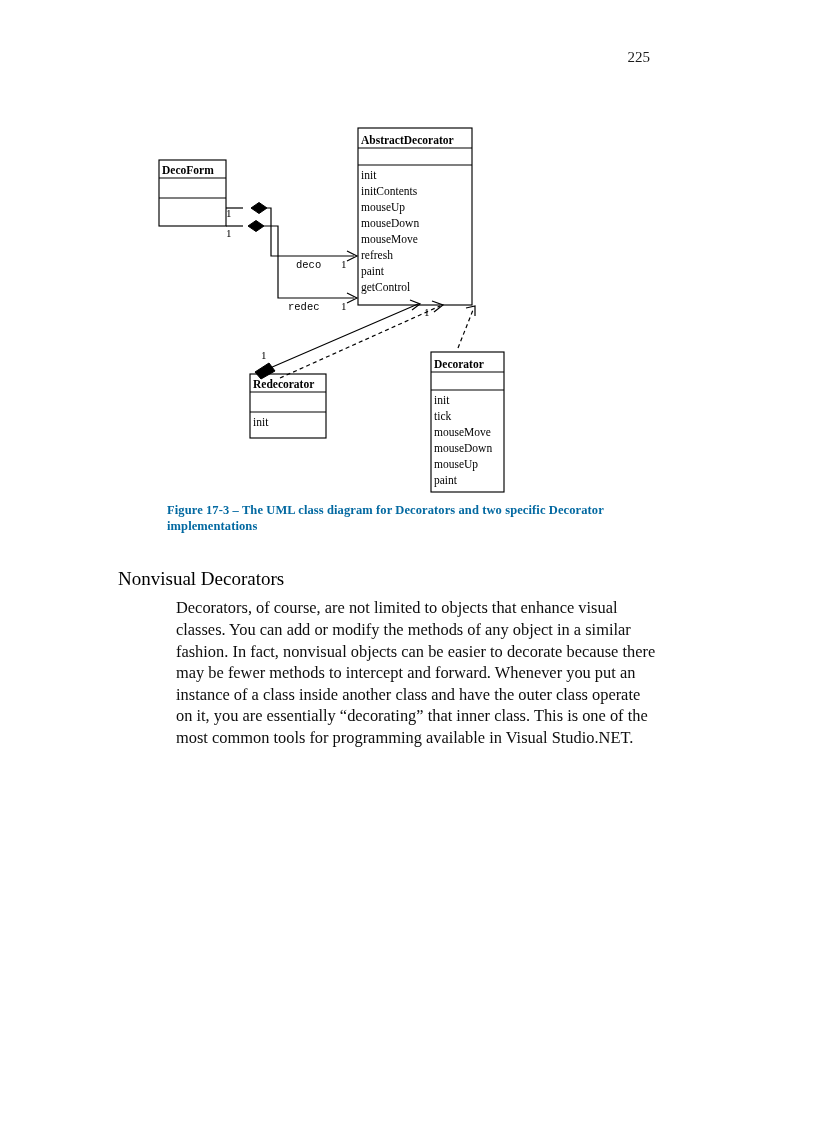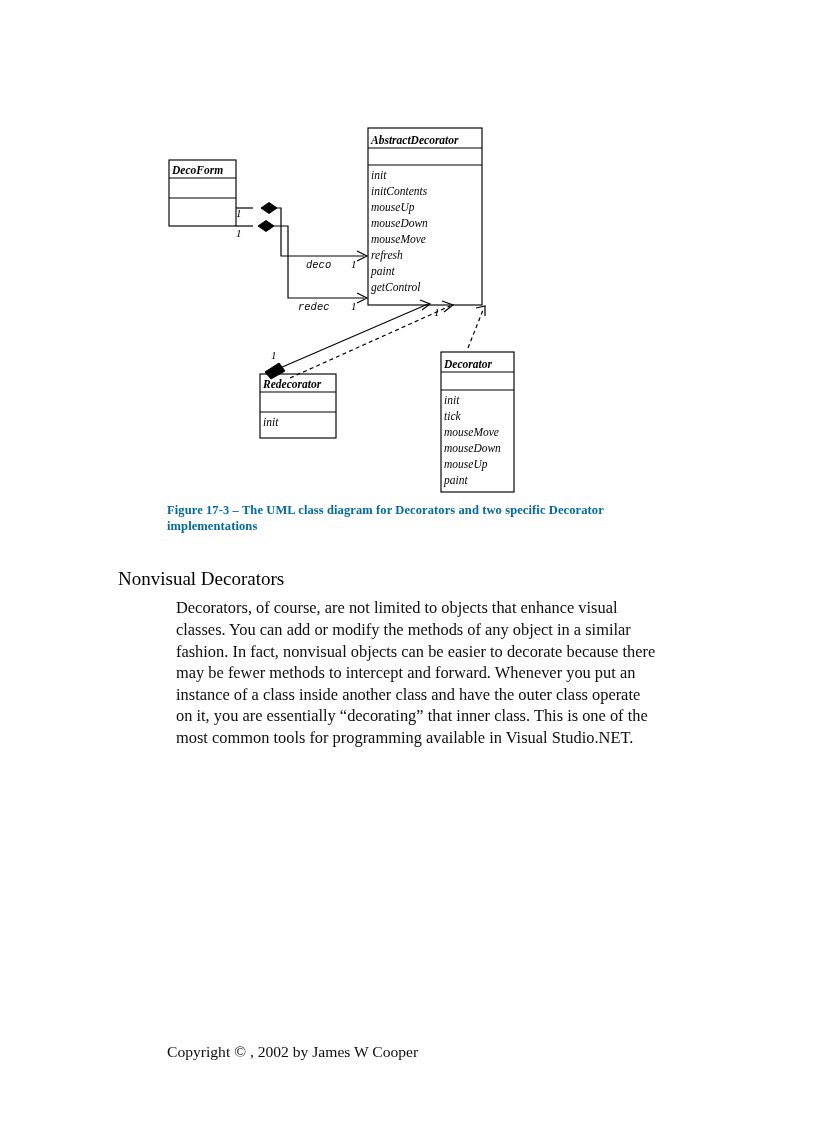--- a/index.html
+++ b/index.html
@@ -26,25 +26,24 @@
     text-align: right;
     font-family: "Liberation Serif", serif;
     font-size: 15px;
     line-height: 18px;
     color: #1b1b1b;
   }
 
   
   .figure {
     position: absolute;
-    left: 158px;
+    left: 148px;
     top: 120px;
     width: 380px;
     height: 390px;
-    font-style: italic;
   }
   .figure svg {
     display: block;
   }
 
   
   .caption {
     position: absolute;
     left: 167px;
     top: 503px;
@@ -140,20 +139,21 @@
     fill: none;
     stroke: #000000;
     stroke-width: 1.2;
   }
 </style>
 </head>
 <body>
 
 <div class="page">
 
+  <div class="page-number">225</div>
 
   <div class="figure">
     <svg width="380" height="390" viewBox="0 0 380 390" xmlns="http://www.w3.org/2000/svg">
 
       <g>
         <rect class="box-rect" x="210" y="8" width="114" height="177"></rect>
         <line class="divider" x1="210" y1="28" x2="324" y2="28"></line>
         <line class="divider" x1="210" y1="45" x2="324" y2="45"></line>
         <text class="cls-title" x="213" y="24">AbstractDecorator</text>
         <text class="cls-member" x="213" y="59">init</text>
@@ -242,15 +242,14 @@
 
     </svg>
   </div>
 
   <div class="caption">Figure 17-3 – The UML class diagram for Decorators and two specific Decorator implementations</div>
 
   <h2 class="section-heading">Nonvisual Decorators</h2>
 
   <p class="body-text">Decorators, of course, are not limited to objects that enhance visual classes. You can add or modify the methods of any object in a similar fashion. In fact, nonvisual objects can be easier to decorate because there may be fewer methods to intercept and forward. Whenever you put an instance of a class inside another class and have the outer class operate on it, you are essentially “decorating” that inner class. This is one of the most common tools for programming available in Visual Studio.NET.</p>
 
-  <div class="footer">Copyright © , 2002 by James W Cooper</div>
 
 </div>
 
 </body></html>

